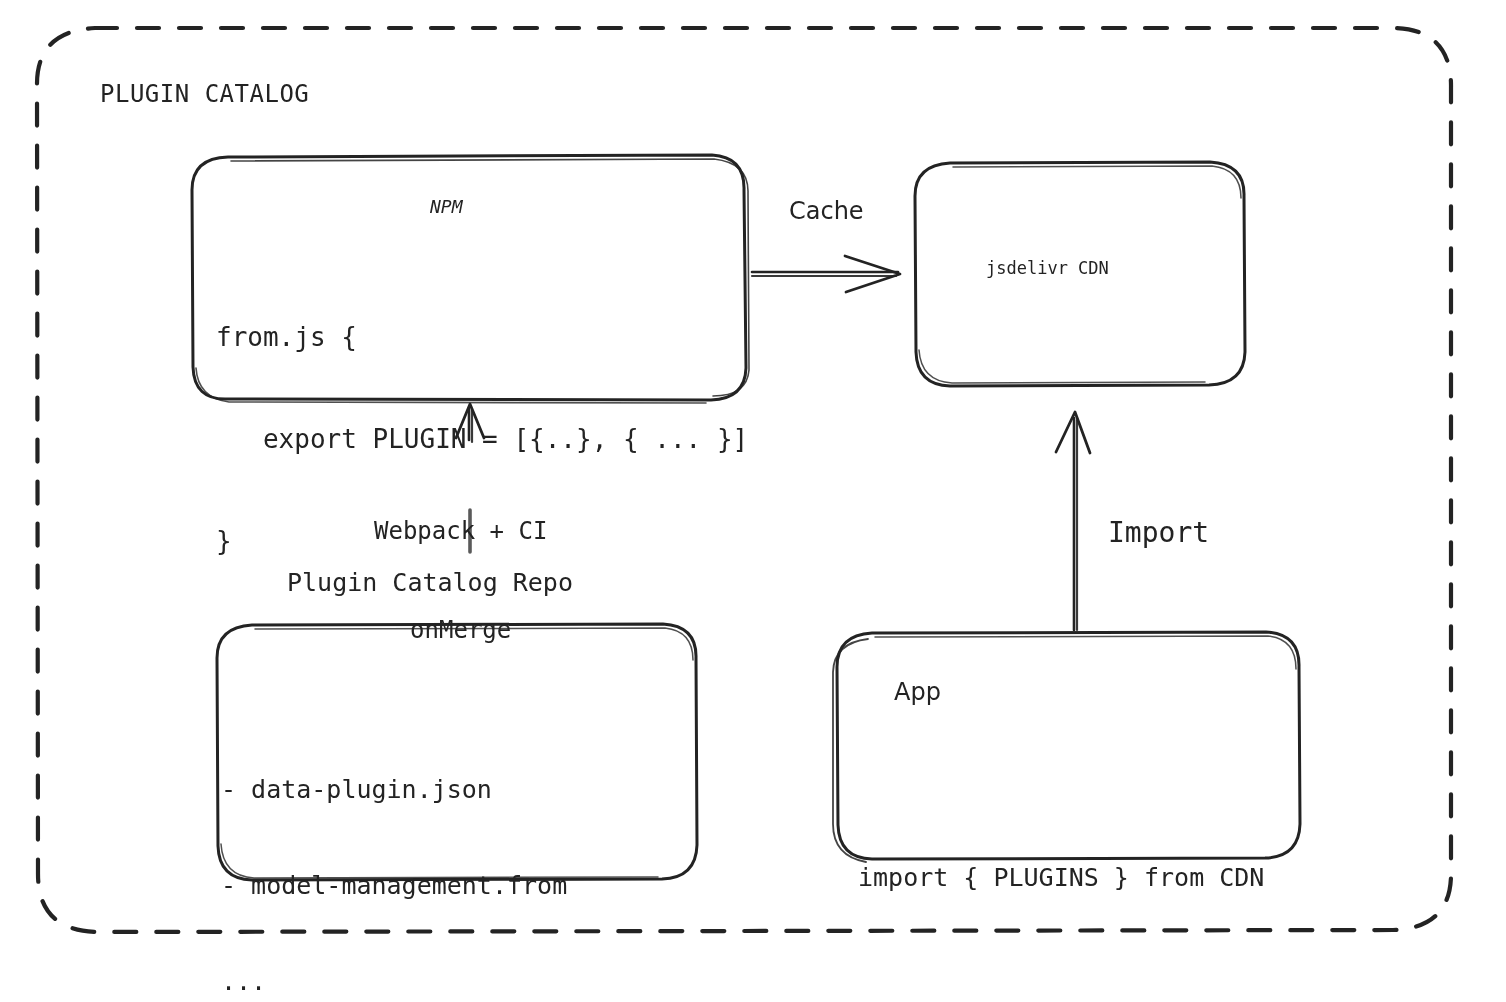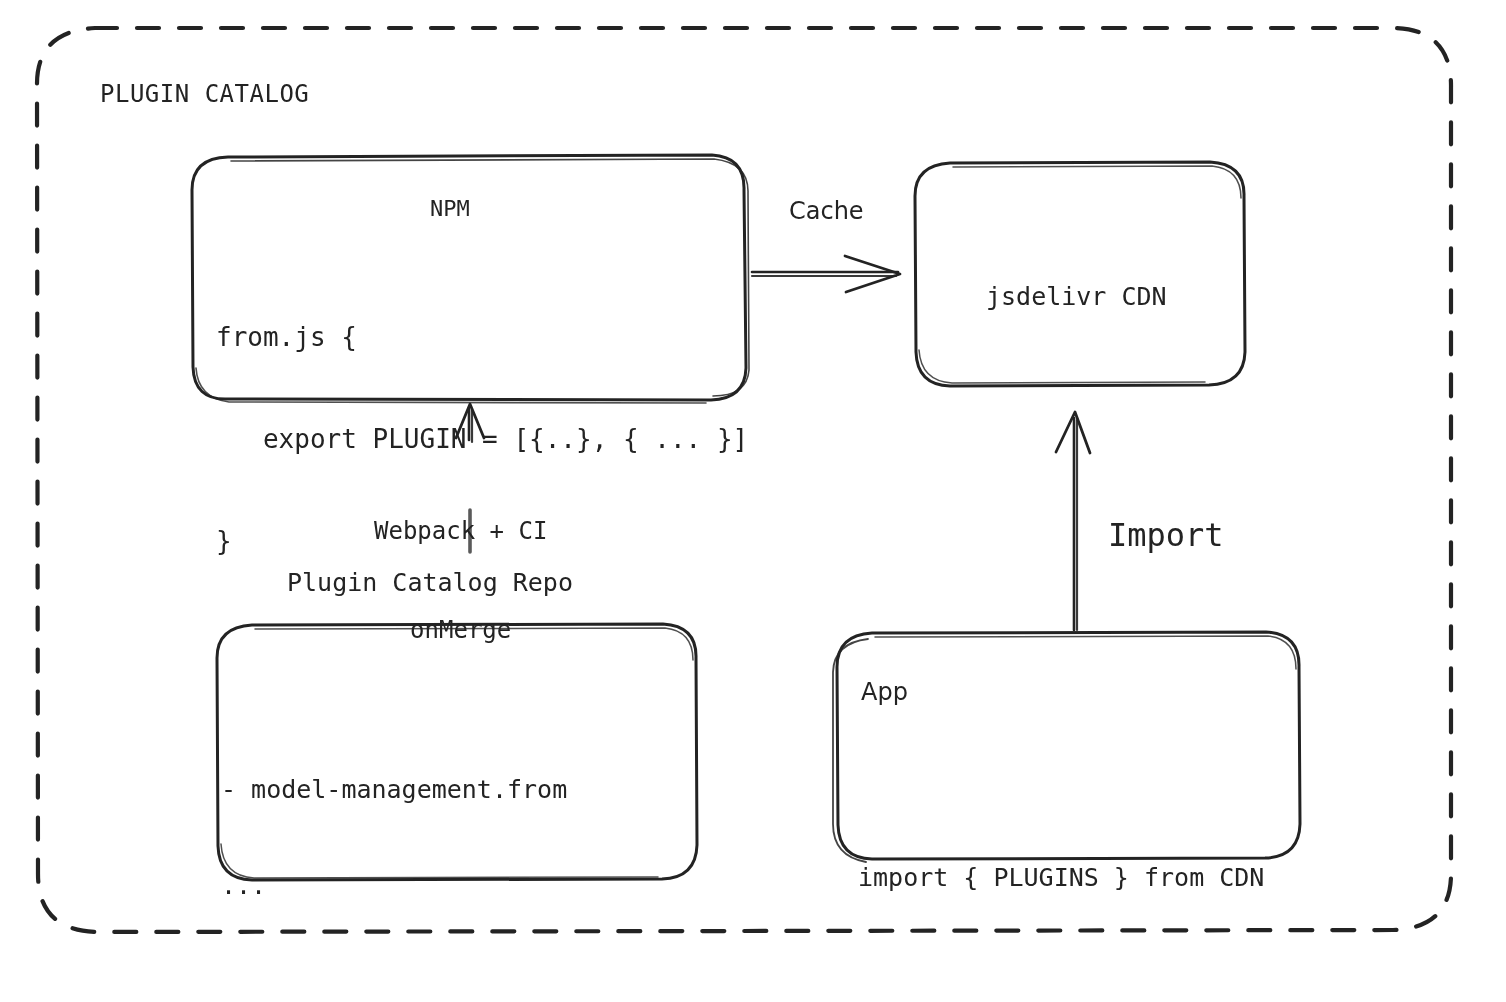--- a/index.html
+++ b/index.html
@@ -46,34 +46,35 @@
     left: 100px;
     top: 82px;
     font-size: 24px;
     letter-spacing: 0.5px;
   }
 
   
   #npm-title {
     left: 430px;
     top: 198px;
-    font-size: 22px;
+    font-size: 18px;
+    font-style: italic;
   }
   #npm-code {
     left: 216px;
     top: 252px;
     font-size: 26px;
     line-height: 34px;
   }
 
   
   #cdn-title {
     left: 986px;
-    top: 284px;
-    font-size: 25px;
+    top: 260px;
+    font-size: 17px;
   }
 
   
   #cache-label {
     left: 789px;
     top: 199px;
     font-size: 24px;
   }
 
   
@@ -95,26 +96,26 @@
     left: 221px;
     top: 710px;
     font-size: 25px;
     line-height: 32px;
   }
 
   
   #import-label {
     left: 1108px;
     top: 519px;
-    font-size: 32px;
+    font-size: 28px;
   }
 
   
   #app-title {
-    left: 861px;
+    left: 894px;
     top: 680px;
     font-size: 24px;
   }
   #app-code {
     left: 858px;
     top: 740px;
     font-size: 25px;
     line-height: 55px;
   }
 </style>
@@ -191,20 +192,21 @@
   <div class="lbl sans" id="cache-label">Cache</div>
 
   <div class="lbl mono" id="repo-label">Plugin Catalog Repo</div>
 
   <div class="lbl mono" id="webpack-label">
     <div>Webpack + CI</div>
     <div>onMerge</div>
   </div>
 
   <div class="lbl mono" id="repo-lines">
+    <div>- data-plugin.json</div>
     <div>- model-management.from</div>
     <div>...</div>
   </div>
 
   <div class="lbl mono" id="import-label">Import</div>
 
   <div class="lbl sans" id="app-title">App</div>
 
   <div class="lbl mono" id="app-code">
     <div>import { PLUGINS } from CDN</div>

